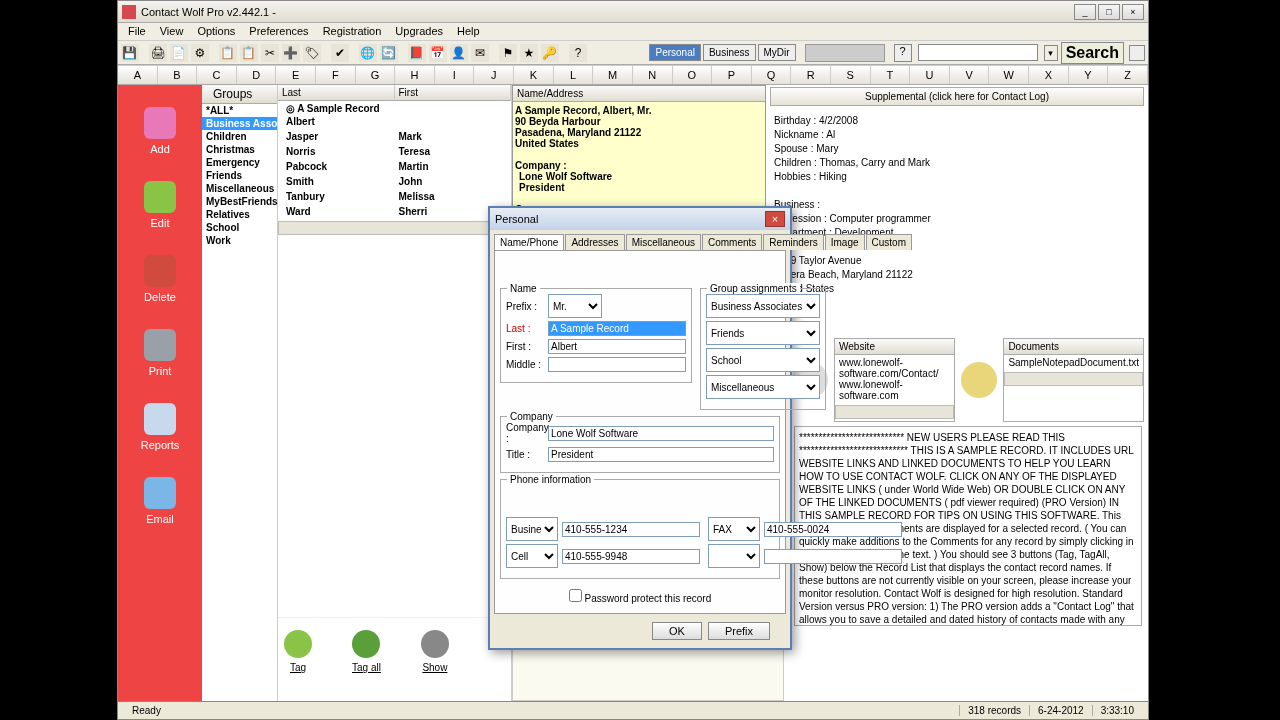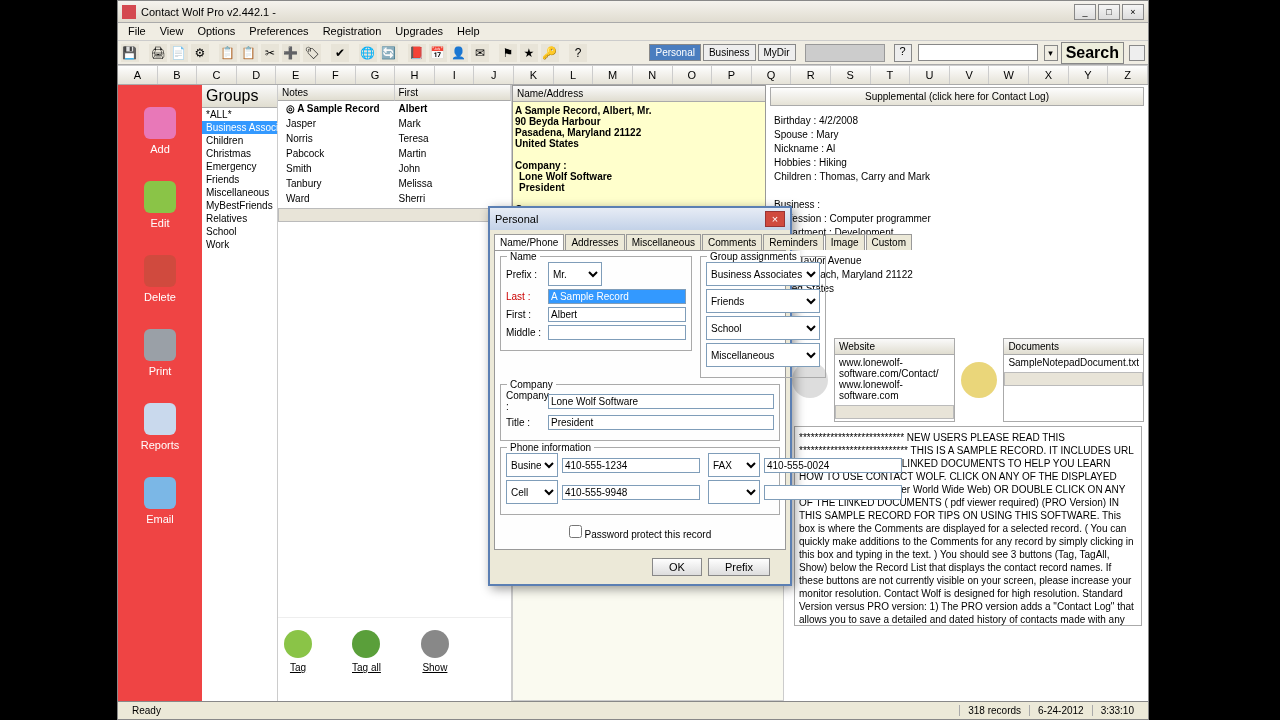--- a/index.html
+++ b/index.html
@@ -22,29 +22,29 @@
 .searchbtn { padding: 1px 4px; border: 1px solid #888; font-size: 16px; font-weight: bold; background: #eed; cursor:pointer;}
 .alphatabs { height: 20px; background: #f4f2e9; border-bottom: 1px solid #aaa; display: flex; }
 .alphatabs div { flex: 1; border-right: 1px solid #ccc; border-top:1px solid #ccc; text-align: center; font-size: 11px; line-height: 18px; cursor: pointer; background: linear-gradient(#fefefe,#e5e2d7); }
 .mainarea { flex: 1; display: flex; overflow: hidden; }
 .leftside { width: 84px; background: #ef4444; display: flex; flex-direction: column; align-items: center; padding-top: 14px; gap: 10px; }
 .sidebtn { display: flex; flex-direction: column; align-items: center; gap: 4px; color: #fff; font-size: 11px; cursor: pointer; padding: 8px 0; }
 .sidebtn .sicon { width: 32px; height: 32px; border-radius: 6px; }
 .content { flex: 1; display: flex; background: #fff; position: relative; }
 .col { display: flex; flex-direction: column; }
 .groups { width: 76px; border-right: 1px solid #ccc; font-size: 10px; }
-.groups-hdr, .list-hdr { background: linear-gradient(#fafafa,#e0ddd0); border-bottom: 1px solid #aaa; padding: 2px 4px; font-size: 16px; }
-.groups-list div, .contacts-list div { padding: 1px 4px; cursor: pointer; white-space: nowrap; }
+.groups-hdr, .list-hdr { background: linear-gradient(#fafafa,#e0ddd0); border-bottom: 1px solid #aaa; padding: 2px 11px; font-size: 12px; }
+.groups-list div, .contacts-list div { padding: 1px 4px; cursor: pointer; white-space: nowrap; font-weight: bold; }
 .groups-list .sel { background: #3399ff; color: #fff; }
 .contacts { width: 234px; border-right: 1px solid #ccc; font-size: 10px; display:flex; flex-direction:column;}
 .contacts-hdr { display: flex; }
 .contacts-hdr div { flex: 1; background: linear-gradient(#fafafa,#e0ddd0); border-bottom: 1px solid #aaa; border-right:1px solid #ccc; padding: 2px 4px; }
 .contacts-list .row { display: flex; }
 .contacts-list .row > span { flex: 1; padding: 1px 4px; }
-.contacts-list .row.sel { font-weight: bold; }
+.contacts-list .row.sel { font-weight: bold; flex-direction: column; }
 .bottom-tools { margin-top: auto; display: flex; gap: 40px; padding: 12px 6px 28px 6px; background:#fff; border-top:1px solid #eee;text-decoration:underline;}
 .btool { display: flex; flex-direction: column; align-items: center; font-size: 10px; cursor:pointer; gap:4px;}
 .btool .bicon { width: 28px; height: 28px; border-radius: 14px; }
 .detail { flex: 1; display: flex; flex-direction: column; position: relative; gap: 32px;}
 .detail-top { display: flex; }
 .addrbox { width: 254px; background: #ffffcc; border: 1px solid #999; font-size: 10px; padding: 2px; }
 .addrbox .hdr { background: linear-gradient(#fafafa,#e0ddd0); margin: -2px -2px 3px -2px; padding: 2px 4px; border-bottom: 1px solid #aaa;}
 .supplemental { flex: 1; display: flex; flex-direction: column; font-size: 10px; }
 .supbtn { text-align: center; padding: 3px; border: 1px solid #aaa; margin: 2px 4px; background: linear-gradient(#fdfdfd,#e5e2d6); cursor:pointer;}
 .supinfo { padding: 6px 8px; line-height: 14px; }
@@ -66,21 +66,21 @@
 .dtab.active { background: #fefefe; }
 .dbody { background: #fefefe; margin: 0 4px 4px 4px; border: 1px solid #999; padding: 5px; }
 .fieldset { border: 1px solid #aaa; padding: 5px 5px 7px 5px; margin-bottom: 6px; position:relative;}
 .fieldset > legend, .fsl { position:absolute; top:-6px; left:6px; background:#fefefe; padding:0 3px; font-size:10px;}
 .frow { display: flex; align-items: center; margin-bottom: 3px; gap: 4px;}
 .flabel { width: 38px; font-size: 10px;}
 .flabel.red { color: #c00; }
 .finput { flex:1; height: 15px; border: 1px solid #7f9db9; font-size: 10px; padding: 0 2px; }
 .finput.sel { background: #3399ff; color: #fff; }
 .fselect { height: 24px; border: 1px solid #7f9db9; font-size: 10px; background:#fff;}
-.twocol { display:flex; gap:8px;}
+.twocol { display:flex; gap:8px;margin-top:32px;}
 .twocol > div { flex:1; }
 .dbuttons { display:flex; justify-content:flex-end; gap:6px; padding: 4px 20px 8px 0;}
 .dbtn { padding: 2px 16px; border: 1px solid #888; background: linear-gradient(#fefefe,#ddd); font-size: 11px; cursor:pointer;}
 .scrollbar-h { height:14px; background:#e8e4d8; border:1px solid #bbb; margin:2px 0;}
 </style>
 </head>
 <body>
 
 <div class="window">
   <div class="titlebar">
@@ -208,21 +208,21 @@
             <div class="">Friends</div>
             <div class="">Miscellaneous</div>
             <div class="">MyBestFriends</div>
             <div class="">Relatives</div>
             <div class="">School</div>
             <div class="">Work</div>
           </div>
       </div>
       <div class="col contacts">
         <div class="contacts-hdr">
-          <div>Notes</div>
+          <div>Last</div>
           <div>First</div>
         </div>
         <div class="contacts-list" id="contacts-list">
             <div class="row sel">
               <span>◎ A Sample Record</span>
               <span>Albert</span>
             </div>
             <div class="row ">
               <span>Jasper</span>
               <span>Mark</span>
@@ -276,24 +276,24 @@
             <div><b>Company :</b></div>
             <div style="padding-left:4px;"><b>Lone Wolf Software</b></div>
             <div style="padding-left:4px;"><b>President</b></div>
             <br>
             <div><b>Group:</b></div>
           </div>
           <div class="supplemental">
             <div class="supbtn">Supplemental (click here for Contact Log)</div>
             <div class="supinfo" id="supinfo">
                 <div>Birthday :  4/2/2008</div>
+                <div>Nickname :  Al</div>
                 <div>Spouse :  Mary</div>
-                <div>Nickname :  Al</div>
+                <div>Children :  Thomas, Carry and Mark</div>
                 <div>Hobbies :  Hiking</div>
-                <div>Children :  Thomas, Carry and Mark</div>
                 <div>&nbsp;</div>
                 <div>Business :</div>
                 <div>Profession :  Computer programmer</div>
                 <div>Department :  Development</div>
                 <div>Address :</div>
                 <div>5219 Taylor Avenue</div>
                 <div>Riviera Beach, Maryland  21122</div>
                 <div>United States</div>
               </div>
           </div>

